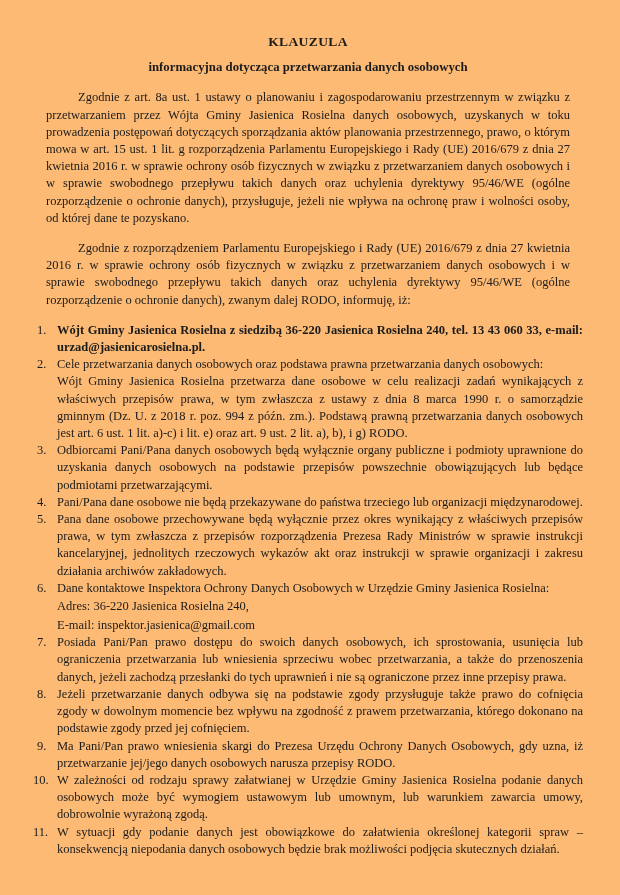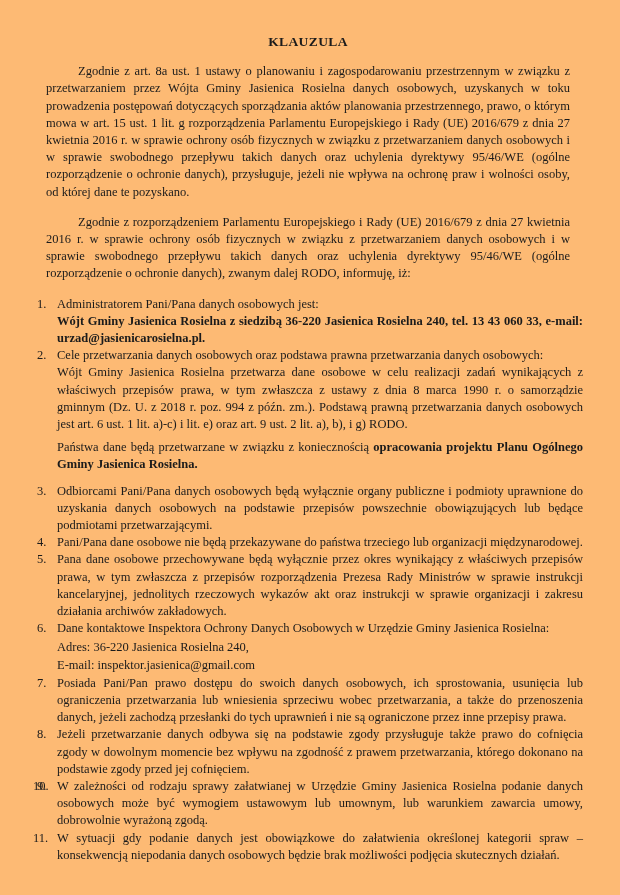--- a/index.html
+++ b/index.html
@@ -52,37 +52,36 @@
   .note-para { margin: 6px 0 9px 0; text-align: justify; }
   .contact-line { line-height: 18.6px; text-align: left; }
   .block { display: block; }
 </style>
 </head>
 <body>
 
 <div class="sheet">
 
   <h1 class="doc-title">KLAUZULA</h1>
+  <h2 class="doc-subtitle">informacyjna dotycząca przetwarzania danych osobowych</h2>
 
   <p class="intro">Zgodnie z art. 8a ust. 1 ustawy o planowaniu i zagospodarowaniu przestrzennym w związku z przetwarzaniem przez Wójta Gminy Jasienica Rosielna danych osobowych, uzyskanych w toku prowadzenia postępowań dotyczących sporządzania aktów planowania przestrzennego, prawo, o którym mowa w art. 15 ust. 1 lit. g rozporządzenia Parlamentu Europejskiego i Rady (UE) 2016/679 z dnia 27 kwietnia 2016 r. w sprawie ochrony osób fizycznych w związku z przetwarzaniem danych osobowych i w sprawie swobodnego przepływu takich danych oraz uchylenia dyrektywy 95/46/WE (ogólne rozporządzenie o ochronie danych), przysługuje, jeżeli nie wpływa na ochronę praw i wolności osoby, od której dane te pozyskano.</p>
   <p class="intro">Zgodnie z rozporządzeniem Parlamentu Europejskiego i Rady (UE) 2016/679 z dnia 27 kwietnia 2016 r. w sprawie ochrony osób fizycznych w związku z przetwarzaniem danych osobowych i w sprawie swobodnego przepływu takich danych oraz uchylenia dyrektywy 95/46/WE (ogólne rozporządzenie o ochronie danych), zwanym dalej RODO, informuję, iż:</p>
 
   <div class="list">
 
     <div class="item">
       <span class="num">1.</span>
-      <span class="block">Administratorem Pani/Pana danych osobowych jest:</span>
       <span class="block b">Wójt Gminy Jasienica Rosielna z siedzibą 36-220 Jasienica Rosielna 240, tel. 13 43 060 33, e-mail: urzad@jasienicarosielna.pl.</span>
     </div>
 
     <div class="item">
       <span class="num">2.</span>
       <span class="block">Cele przetwarzania danych osobowych oraz podstawa prawna przetwarzania danych osobowych:</span>
       <span class="block">Wójt Gminy Jasienica Rosielna przetwarza dane osobowe w celu realizacji zadań wynikających z właściwych przepisów prawa, w tym zwłaszcza z ustawy z dnia 8 marca 1990 r. o samorządzie gminnym (Dz. U. z 2018 r. poz. 994 z późn. zm.). Podstawą prawną przetwarzania danych osobowych jest art. 6 ust. 1 lit. a)-c) i lit. e) oraz art. 9 ust. 2 lit. a), b), i g) RODO.</span>
-      <span class="block note-para"><span>Państwa dane będą przetwarzane w związku z koniecznością </span><span class="b">opracowania projektu Planu Ogólnego Gminy Jasienica Rosielna.</span></span>
     </div>
 
     <div class="item">
       <span class="num">3.</span>
       <span>Odbiorcami Pani/Pana danych osobowych będą wyłącznie organy publiczne i podmioty uprawnione do uzyskania danych osobowych na podstawie przepisów powszechnie obowiązujących lub będące podmiotami przetwarzającymi.</span>
     </div>
 
     <div class="item">
       <span class="num">4.</span>
       <span>Pani/Pana dane osobowe nie będą przekazywane do państwa trzeciego lub organizacji międzynarodowej.</span>
@@ -105,20 +104,21 @@
       <span>Posiada Pani/Pan prawo dostępu do swoich danych osobowych, ich sprostowania, usunięcia lub ograniczenia przetwarzania lub wniesienia sprzeciwu wobec przetwarzania, a także do przenoszenia danych, jeżeli zachodzą przesłanki do tych uprawnień i nie są ograniczone przez inne przepisy prawa.</span>
     </div>
 
     <div class="item">
       <span class="num">8.</span>
       <span>Jeżeli przetwarzanie danych odbywa się na podstawie zgody przysługuje także prawo do cofnięcia zgody w dowolnym momencie bez wpływu na zgodność z prawem przetwarzania, którego dokonano na podstawie zgody przed jej cofnięciem.</span>
     </div>
 
     <div class="item">
       <span class="num">9.</span>
+      <span>Ma Pani/Pan prawo wniesienia skargi do Prezesa Urzędu Ochrony Danych Osobowych, gdy uzna, iż przetwarzanie jej/jego danych osobowych narusza przepisy RODO.</span>
     </div>
 
     <div class="item two-digit">
       <span class="num">10.</span>
       <span>W zależności od rodzaju sprawy załatwianej w Urzędzie Gminy Jasienica Rosielna podanie danych osobowych może być wymogiem ustawowym lub umownym, lub warunkiem zawarcia umowy, dobrowolnie wyrażoną zgodą.</span>
     </div>
 
     <div class="item two-digit">
       <span class="num">11.</span>
       <span>W sytuacji gdy podanie danych jest obowiązkowe do załatwienia określonej kategorii spraw – konsekwencją niepodania danych osobowych będzie brak możliwości podjęcia skutecznych działań.</span>

